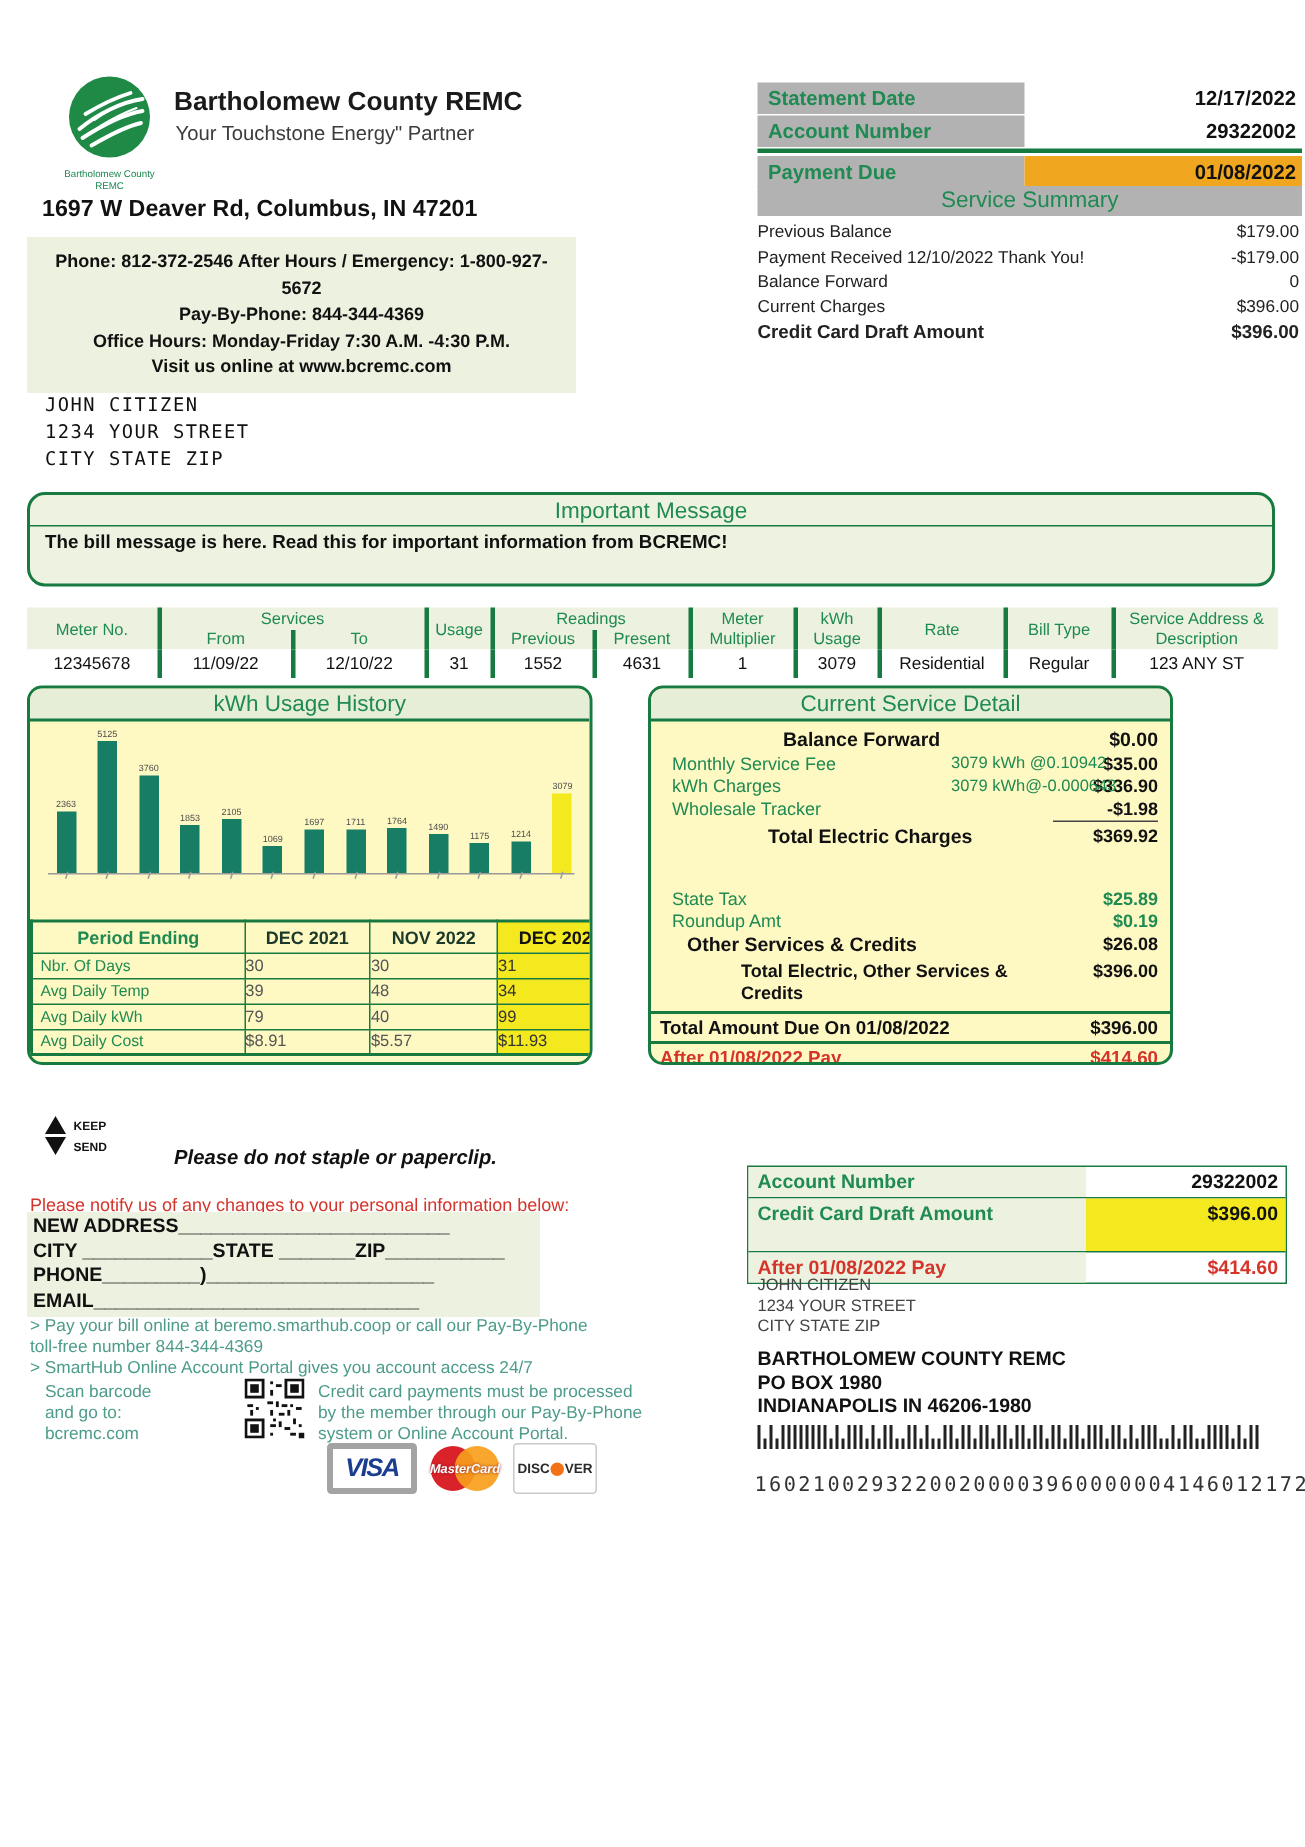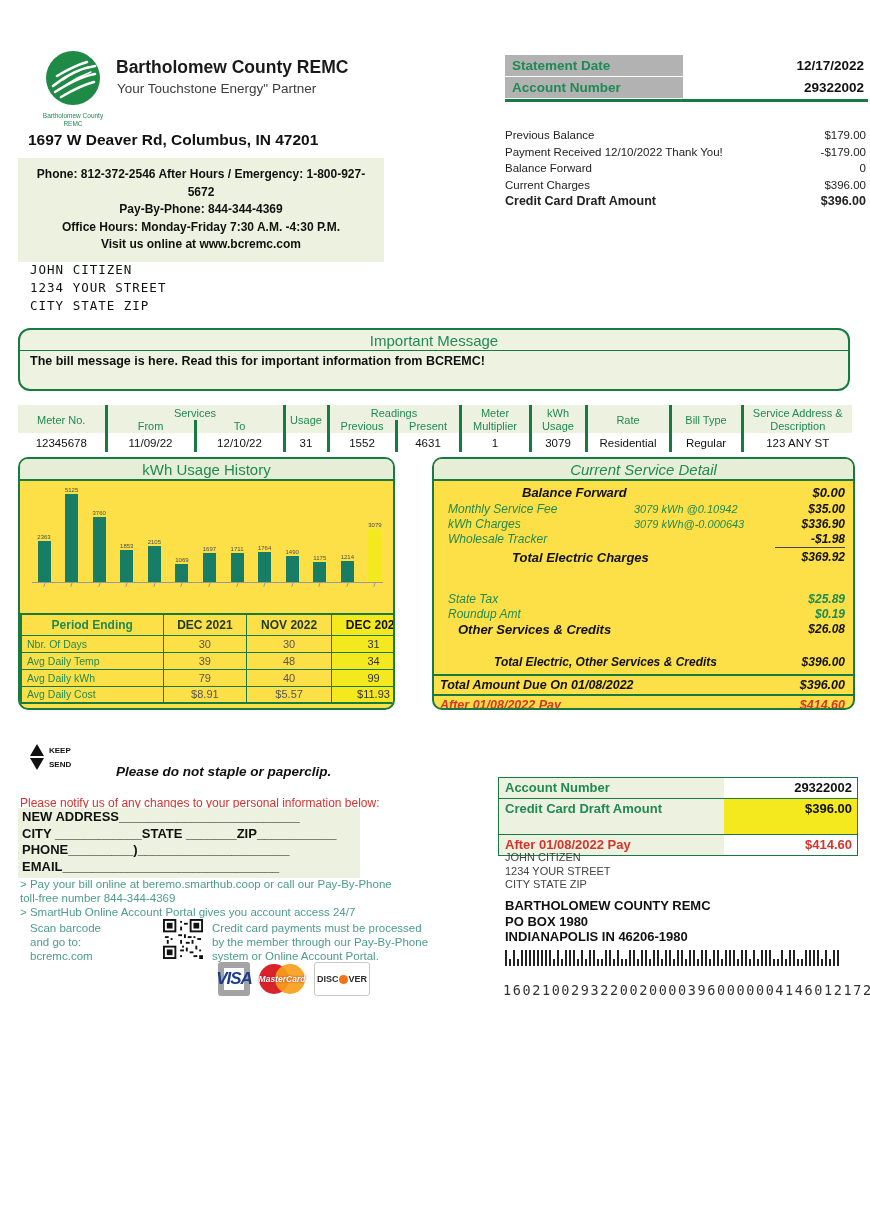--- a/index.html
+++ b/index.html
@@ -54,44 +54,44 @@
   
   .meter-table{position:absolute;left:18px;top:405px;width:834px;border-collapse:collapse;table-layout:fixed;}
   .meter-table th{background:var(--lt-green);color:var(--green);font-weight:normal;font-size:11px;line-height:13px;vertical-align:middle;}
   .meter-table td{background:#fff;font-size:11.5px;text-align:center;height:19px;}
   .meter-table th{text-align:center;}
   .meter-table .bl3{border-left:3px solid var(--dgreen);}
   .meter-table .bl2{border-left:3px solid var(--dgreen);}
   .meter-table tr.hr1 th{padding-top:2px;}
 
   
-  .panel{position:absolute;border:2px solid var(--dgreen);border-radius:10px;background:#fde047;overflow:hidden;}
+  .panel{position:absolute;border:2px solid var(--dgreen);border-radius:10px;background:#fef9c3;overflow:hidden;}
   .panel-title{height:22px;line-height:21px;background:var(--band-green);border-bottom:2px solid var(--dgreen);text-align:center;color:var(--green);font-size:15px;}
 
   .chart-panel{left:18px;top:457px;width:377px;height:253px;}
   .chart-area{position:relative;height:124px;}
   .axis-line{position:absolute;left:12px;right:10px;bottom:22px;height:1px;background:#9a9a9a;}
   .bars{position:absolute;left:16px;right:10px;bottom:23px;display:flex;justify-content:space-between;align-items:flex-end;}
   .bar-slot{width:16px;text-align:center;}
   .bar-val{font-size:6px;color:#4c4c4c;margin-bottom:1px;white-space:nowrap;}
   .bar{width:13px;margin:0 auto;}
   .ticks{position:absolute;left:16px;right:10px;bottom:14px;display:flex;justify-content:space-between;}
   .tick{width:16px;text-align:center;}
   .tick span{display:inline-block;width:1px;height:5px;background:#9a9a9a;transform:rotate(18deg);}
 
   .usage-table{width:397px;margin:8px auto 0;border-collapse:collapse;border:2px solid var(--dgreen);}
   .usage-table th,.usage-table td{border:1.5px solid var(--dgreen);}
   .usage-table th{height:21px;font-size:12px;color:var(--green);}
   .usage-table th.dt{color:#1c3a2a;}
   .usage-table th.hl{background:var(--yellow);color:#111;}
-  .usage-table td{height:17px;font-size:11px;color:#555;text-align:center;}
+  .usage-table td{height:17px;font-size:11px;color:#555;}
   .usage-table td.lab{text-align:left;color:var(--green);padding-left:5px;font-size:10.5px;}
   .usage-table td.hl{background:var(--yellow);color:#333;}
 
-  .detail-panel{left:432px;top:457px;width:423px;height:253px;font-style:italic;}
+  .detail-panel{left:432px;top:457px;width:350px;height:253px;}
   .dt-row{position:relative;display:flex;padding-right:8px;font-size:12px;line-height:15px;}
   .dt-label{flex:1;}
   .dt-mid{position:absolute;left:200px;color:var(--green);font-size:11px;}
   .dt-val{font-weight:bold;font-size:12px;text-align:right;min-width:70px;}
   .g{color:var(--green);}
   .ind-lg{padding-left:88px;font-weight:bold;font-size:13px;}
   .ind-sm{padding-left:14px;}
   .ind-md{padding-left:60px;font-weight:bold;}
   .valg{color:var(--green);}
   .ul .dt-val{border-bottom:1.2px solid #444;}
@@ -108,21 +108,21 @@
   .no-staple{position:absolute;left:116px;top:764px;font-size:13.5px;font-weight:bold;font-style:italic;}
   .notify{position:absolute;left:20px;top:796px;font-size:12px;color:var(--red);}
   .form-block{position:absolute;left:18px;top:808px;width:342px;background:var(--lt-green);padding:1px 4px 3px;}
   .form-line{font-size:13px;font-weight:bold;line-height:16.5px;white-space:nowrap;color:#111;}
   .teal-lines{position:absolute;left:20px;top:877px;font-size:11.5px;line-height:14px;color:var(--teal);}
   .scan-text{position:absolute;left:30px;top:921px;font-size:11.5px;line-height:14px;color:var(--teal);}
   .qr{position:absolute;left:163px;top:919px;}
   .cc-note{position:absolute;left:212px;top:921px;font-size:11.5px;line-height:14px;color:var(--teal);}
   .cards{position:absolute;left:218px;top:962px;display:flex;gap:6px;align-items:center;}
   .card{height:34px;border-radius:3px;}
-  .visa{width:32px;background:#fff;border:6px solid #a3a3a3;display:flex;align-items:center;justify-content:center;}
+  .visa{width:60px;background:#fff;border:4px solid #a3a3a3;display:flex;align-items:center;justify-content:center;}
   .visa span{color:#1a3d8f;font-weight:bold;font-style:italic;font-size:17px;letter-spacing:-1px;}
   .mc{width:52px;position:relative;background:transparent;}
   .mc .c1{position:absolute;left:3px;top:2px;width:30px;height:30px;border-radius:50%;background:#d9222a;}
   .mc .c2{position:absolute;right:3px;top:2px;width:30px;height:30px;border-radius:50%;background:#f79e1b;opacity:.92;}
   .mc .mct{position:absolute;left:0;right:0;top:12px;text-align:center;color:#fff;font-size:8.5px;font-weight:bold;font-style:italic;text-shadow:0 0 2px #90121a;}
   .disc{width:56px;background:#fff;border:1px solid #c9c9c9;display:flex;align-items:center;justify-content:center;font-size:9px;font-weight:bold;color:#2b2b2b;}
   .disc .o{display:inline-block;width:9px;height:9px;border-radius:50%;background:#f47216;margin:0 .5px;}
 
   
   .stub-box{position:absolute;left:498px;top:777px;width:360px;border:1.5px solid var(--dgreen);}
@@ -168,23 +168,28 @@
   <div class="stmt-box">
     <div class="stmt-row">
       <div class="stmt-label">Statement Date</div>
       <div class="stmt-value">12/17/2022</div>
     </div>
     <div class="stmt-row">
       <div class="stmt-label">Account Number</div>
       <div class="stmt-value">29322002</div>
     </div>
     <div class="stmt-divider"></div>
+    <div class="stmt-row">
+      <div class="stmt-label">Payment Due</div>
+      <div class="stmt-value orange">01/08/2022</div>
+    </div>
   </div>
 
   <div class="summary">
+    <div class="summary-band">Service Summary</div>
     <div class="summary-rows">
       <div class="sum-row">
         <span class="lab">Previous Balance</span>
         <span class="val">$179.00</span>
       </div>
       <div class="sum-row">
         <span class="lab">Payment Received 12/10/2022 Thank You!</span>
         <span class="val">-$179.00</span>
       </div>
       <div class="sum-row">

